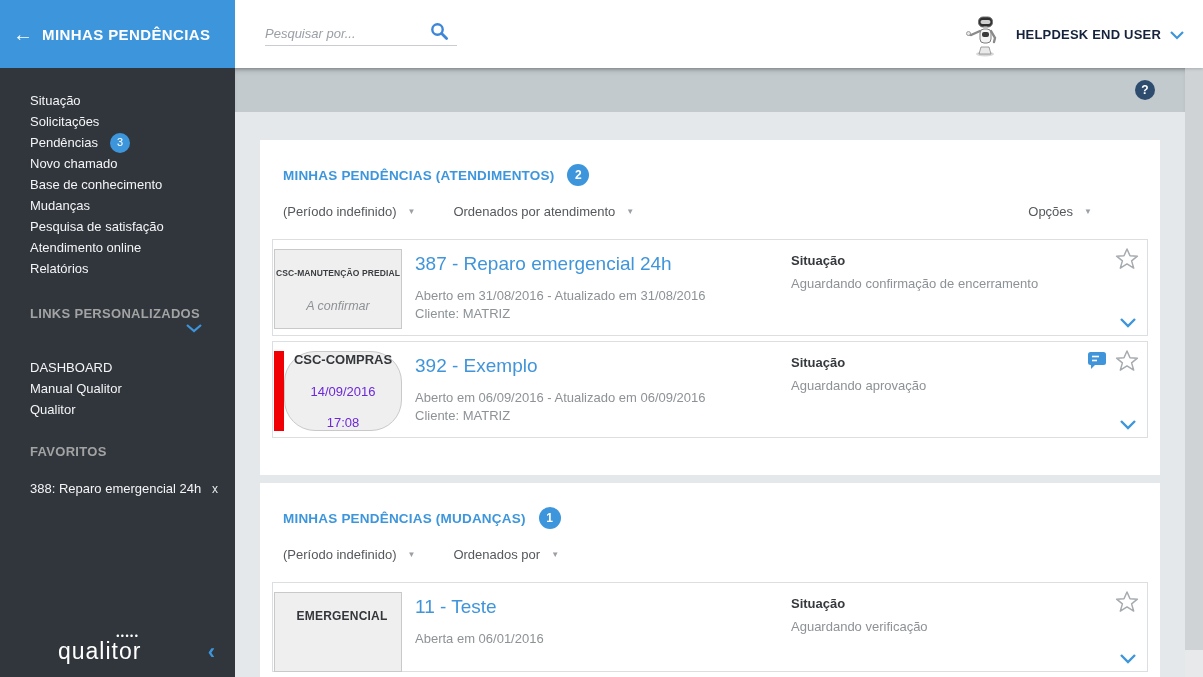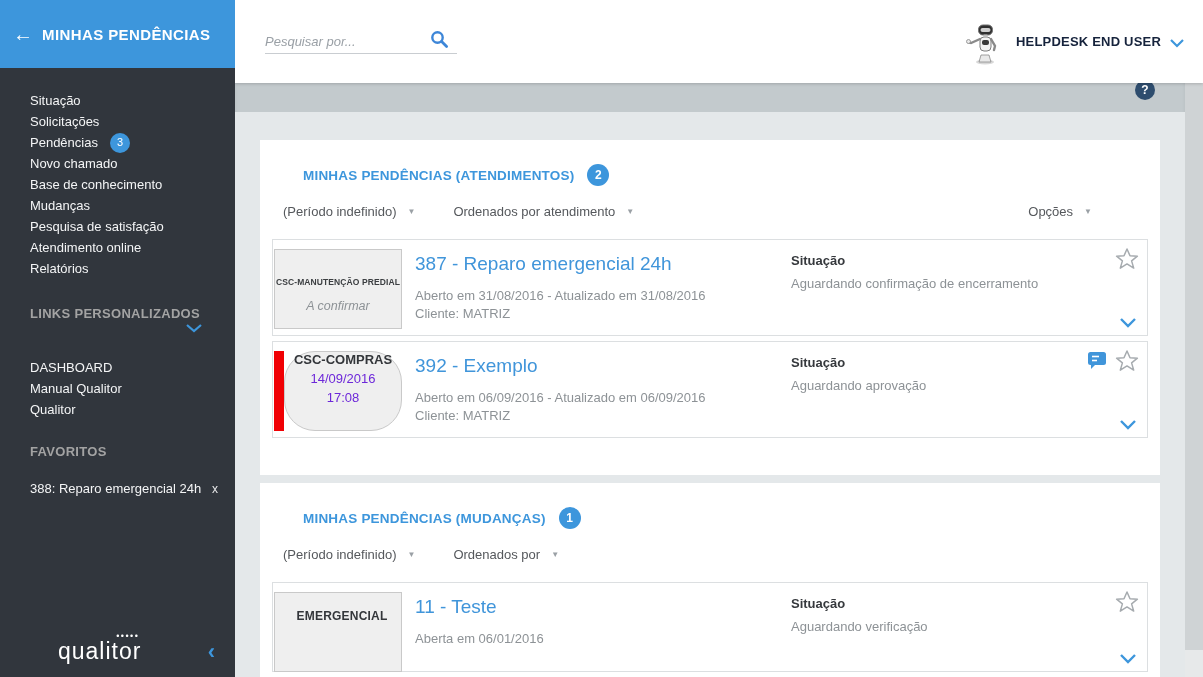--- a/index.html
+++ b/index.html
@@ -25,21 +25,21 @@
   .fav-item { display:flex; justify-content:space-between; align-items:center; padding:0 17px 0 30px; margin-top:22px; }
   .fav-label { color:#f4f5f6; font-size:13px; cursor:pointer; }
   .fav-close { color:#e8e9ea; font-size:12px; cursor:pointer; }
   .sidebar-footer { position:absolute; left:0; bottom:10px; width:235px; height:30px; }
   .logo-wrap { position:absolute; left:58px; bottom:2px; }
   .logo-text { color:#fff; font-size:23px; letter-spacing:1px; font-weight:500; }
   .logo-dots { position:absolute; right:2px; top:-7px; color:#fff; font-size:9px; letter-spacing:1.5px; }
   .collapse-btn { position:absolute; right:20px; bottom:4px; color:#3d96dc; font-size:22px; font-weight:bold; line-height:1; cursor:pointer; }
 
   
-  .topbar { position:absolute; left:235px; top:0; width:968px; height:83px; background:#fff; z-index:4;
+  .topbar { position:absolute; left:235px; top:0; width:968px; height:68px; background:#fff; z-index:4;
             display:flex; align-items:center; box-shadow:0 1px 3px rgba(0,0,0,.18); }
   .search-box { margin-left:30px; width:192px; border-bottom:1px solid #c9cdd1; display:flex; align-items:flex-end; padding-bottom:4px; }
   .search-input { border:none; outline:none; width:165px; font-size:13px; font-style:italic; color:#555;
                   font-family:"Liberation Sans",sans-serif; background:transparent; }
   .search-input::placeholder { color:#9aa0a6; font-style:italic; }
   .search-icon { cursor:pointer; }
   .user-area { margin-left:auto; margin-right:18px; display:flex; align-items:center; cursor:pointer; }
   .avatar { width:42px; height:46px; margin-right:10px; }
   .user-name { font-size:13px; font-weight:bold; color:#16233c; letter-spacing:.2px; }
   .user-chevron { margin-left:8px; margin-top:2px; }
@@ -53,37 +53,37 @@
 
   
   .scrollbar { position:absolute; right:0; top:68px; width:18px; height:609px; background:#e7e9ea; }
   .scroll-thumb { position:absolute; top:0; left:0; width:18px; height:582px; background:#cfd3d5; cursor:pointer; }
 
   
   .content { position:absolute; left:235px; top:112px; width:950px; height:565px; padding:28px 0 0 25px; }
   .card { width:900px; background:#fff; margin-bottom:8px; }
   .card-1 { padding-bottom:32px; }
   .card-2 { height:300px; }
-  .card-head { display:flex; align-items:center; padding:24px 22px 0 23px;margin-left:20px; }
+  .card-head { display:flex; align-items:center; padding:24px 22px 0 23px; }
   .card-title { color:#3d96dc; font-size:13.5px; font-weight:bold; letter-spacing:.2px; }
   .card-badge { display:inline-flex; align-items:center; justify-content:center; min-width:22px; height:22px;
                 border-radius:50%; background:#3d96dc; color:#fff; font-size:12px; font-weight:bold; margin-left:13px; }
   .filter-row { display:flex; align-items:center; padding:18px 30px 0 23px; }
   .filter { font-size:13px; color:#55585c; cursor:pointer; }
   .caret { font-size:8px; color:#9aa0a5; margin-left:11px; margin-right:38px; cursor:pointer; }
   .options { margin-left:auto; }
   .rows { margin:20px 12px 0 12px; }
   .row { position:relative; border:1px solid #dcdfe1; background:#fff; min-height:97px; margin-bottom:5px; }
   .row-3 { min-height:90px; }
   .tagbox { position:absolute; left:1px; top:9px; width:128px; height:80px; background:#efefef; border:1px solid #c9c9c9;
             display:flex; flex-direction:column; align-items:center; }
-  .tag-sm-title { font-size:8.5px; font-weight:bold; color:#3b3e41; margin-top:27px; text-align:center; letter-spacing:.1px; }
+  .tag-sm-title { font-size:8.5px; font-weight:bold; color:#3b3e41; margin-top:18px; text-align:center; letter-spacing:.1px; }
   .tag-note { font-style:italic; color:#8d9296; font-size:12.5px; margin-top:auto; margin-bottom:15px; }
   .urgent-stripe { position:absolute; left:1px; top:9px; width:10px; height:80px; background:#f00004; }
-  .tagbox-shift { left:11px; width:118px; justify-content:flex-start;border-radius:31px; }
+  .tagbox-shift { left:11px; width:118px; justify-content:space-between;border-radius:31px; }
   .tag-title { font-size:13px; font-weight:bold; color:#33363a; }
   .tag-date, .tag-time { font-size:13px; color:#6d28d9; margin-top:4px; }
   .tag-single { font-size:12px; font-weight:bold; color:#33363a; margin-top:16px; letter-spacing:.2px;padding-left:8px; }
   .row-main { position:absolute; left:142px; top:13px; }
   .row-title { color:#4095da; font-size:19px; text-decoration:none; cursor:pointer; }
   .row-line { color:#8d9296; font-size:13px; }
   .row-line1 { margin-top:13px; }
   .row-line2 { margin-top:3px; }
   .row-situ { position:absolute; left:518px; top:13px; }
   .situ-label { color:#36393d; font-size:13px; font-weight:bold; }

